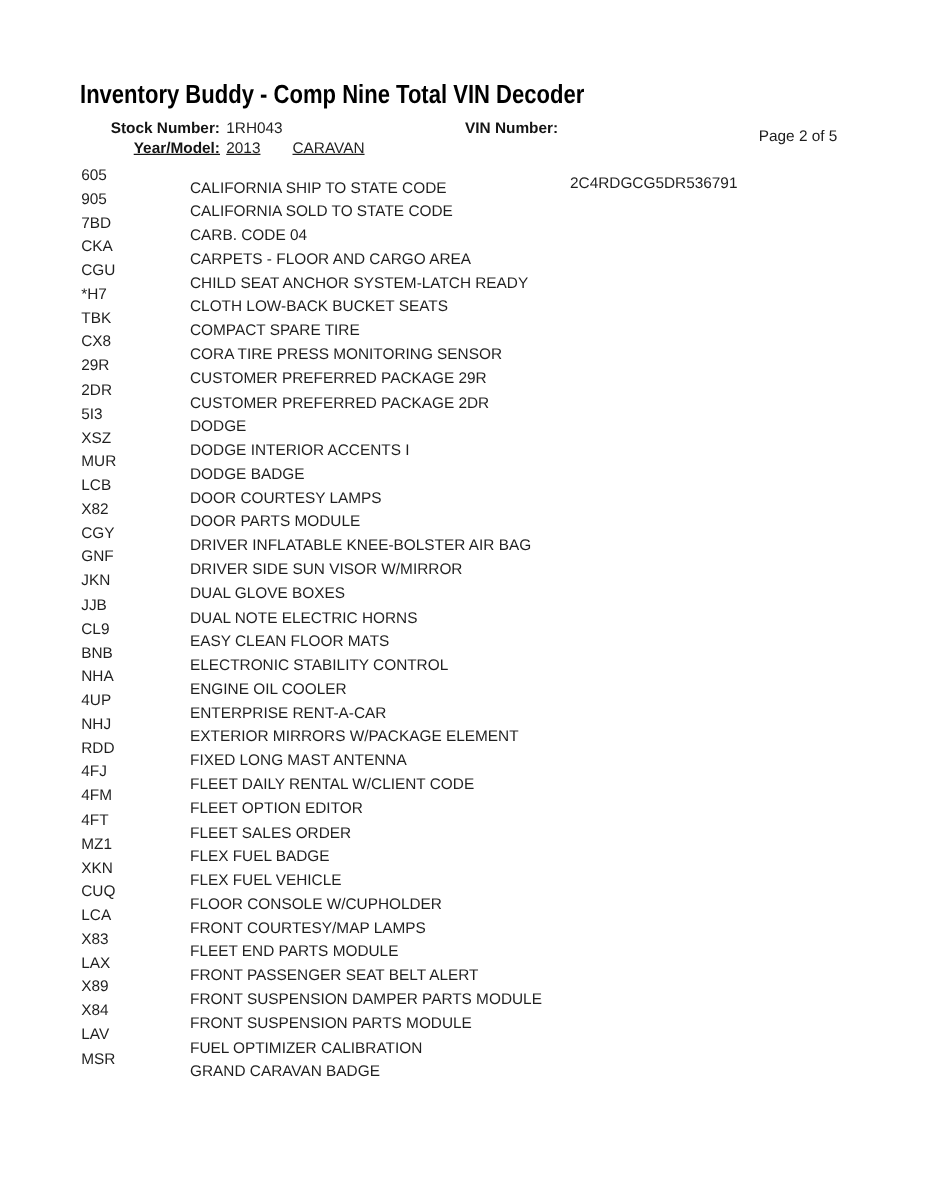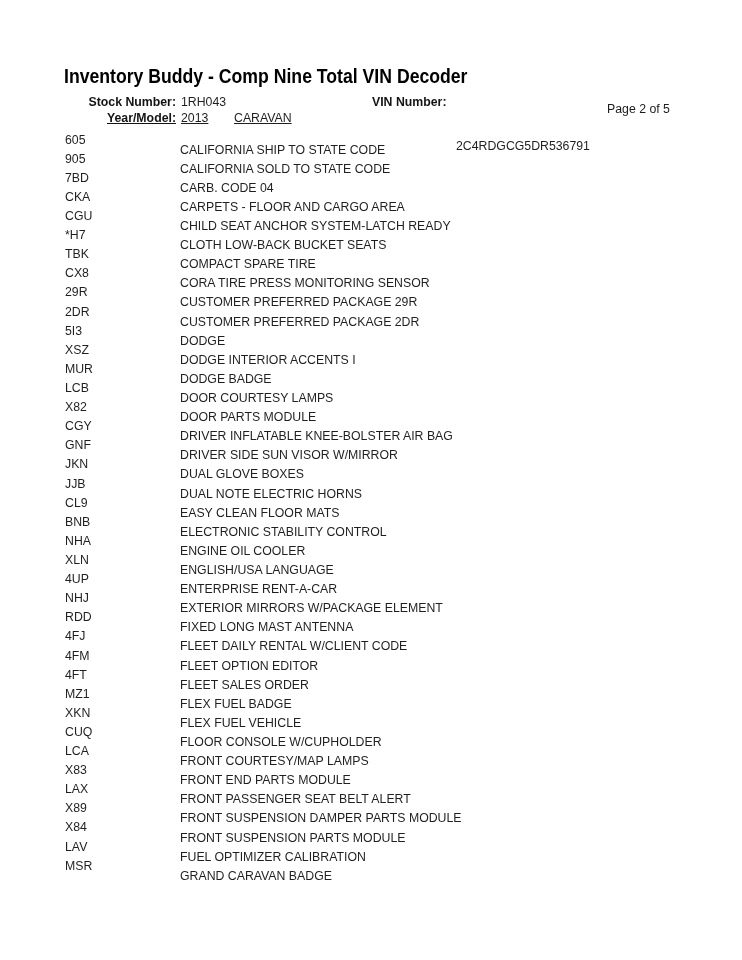--- a/index.html
+++ b/index.html
@@ -66,21 +66,20 @@
     left: 65px;
     top: 130px;
     width: 660px;
   }
   .code-row {
     display: flex;
     align-items: center;
     height: 19.12px;
     font-size: 12.3px;
     color: #1f1f1f;
-    gap: 28px;
   }
   .code {
     flex: 0 0 87px;
     width: 87px;
     white-space: nowrap;
   }
   .desc {
     flex: 1;
     white-space: nowrap;
     margin-top: 20px;
@@ -188,24 +187,20 @@
       </div>
       <div class="code-row">
         <span class="code">BNB</span>
         <span class="desc">ELECTRONIC STABILITY CONTROL</span>
       </div>
       <div class="code-row">
         <span class="code">NHA</span>
         <span class="desc">ENGINE OIL COOLER</span>
       </div>
       <div class="code-row">
-        <span class="code">XLN</span>
-        <span class="desc">ENGLISH/USA LANGUAGE</span>
-      </div>
-      <div class="code-row">
         <span class="code">4UP</span>
         <span class="desc">ENTERPRISE RENT-A-CAR</span>
       </div>
       <div class="code-row">
         <span class="code">NHJ</span>
         <span class="desc">EXTERIOR MIRRORS W/PACKAGE ELEMENT</span>
       </div>
       <div class="code-row">
         <span class="code">RDD</span>
         <span class="desc">FIXED LONG MAST ANTENNA</span>
@@ -233,21 +228,21 @@
       <div class="code-row">
         <span class="code">CUQ</span>
         <span class="desc">FLOOR CONSOLE W/CUPHOLDER</span>
       </div>
       <div class="code-row">
         <span class="code">LCA</span>
         <span class="desc">FRONT COURTESY/MAP LAMPS</span>
       </div>
       <div class="code-row">
         <span class="code">X83</span>
-        <span class="desc">FRONT END PARTS MODULE</span>
+        <span class="desc">FLEET END PARTS MODULE</span>
       </div>
       <div class="code-row">
         <span class="code">LAX</span>
         <span class="desc">FRONT PASSENGER SEAT BELT ALERT</span>
       </div>
       <div class="code-row">
         <span class="code">X89</span>
         <span class="desc">FRONT SUSPENSION DAMPER PARTS MODULE</span>
       </div>
       <div class="code-row">

